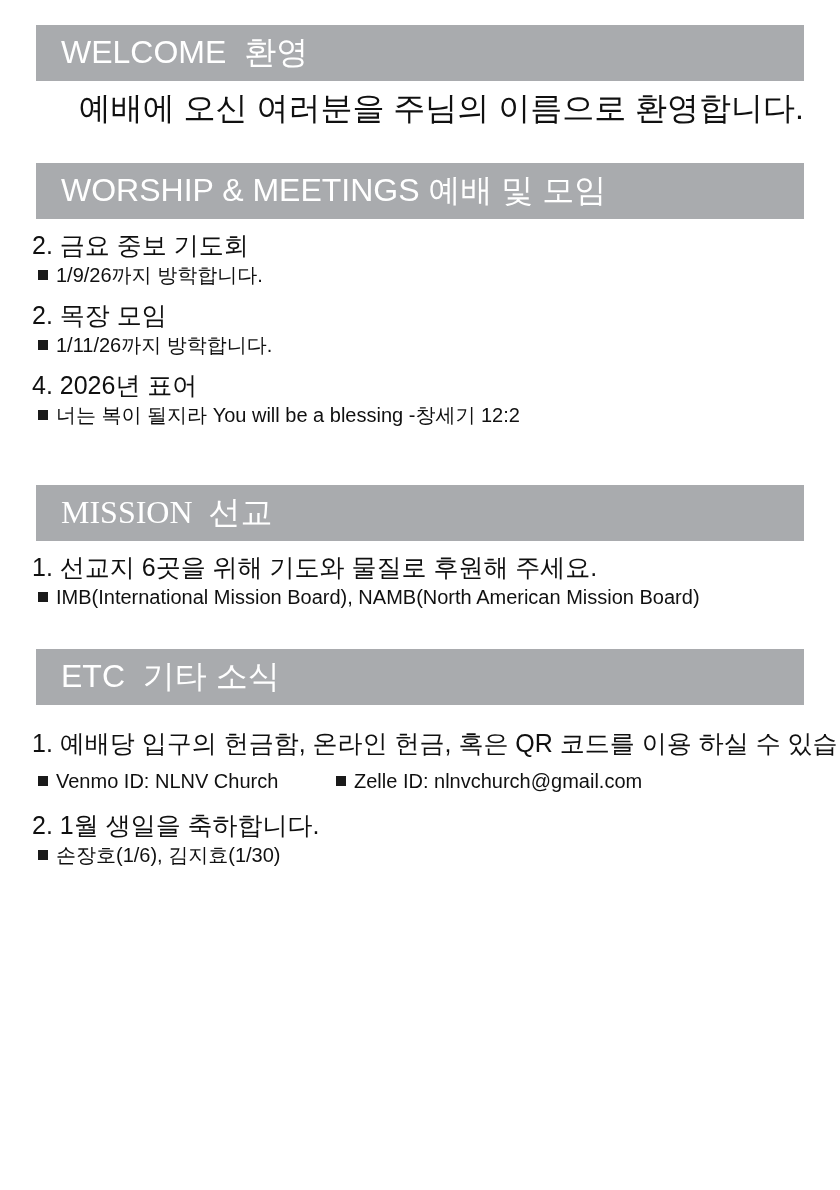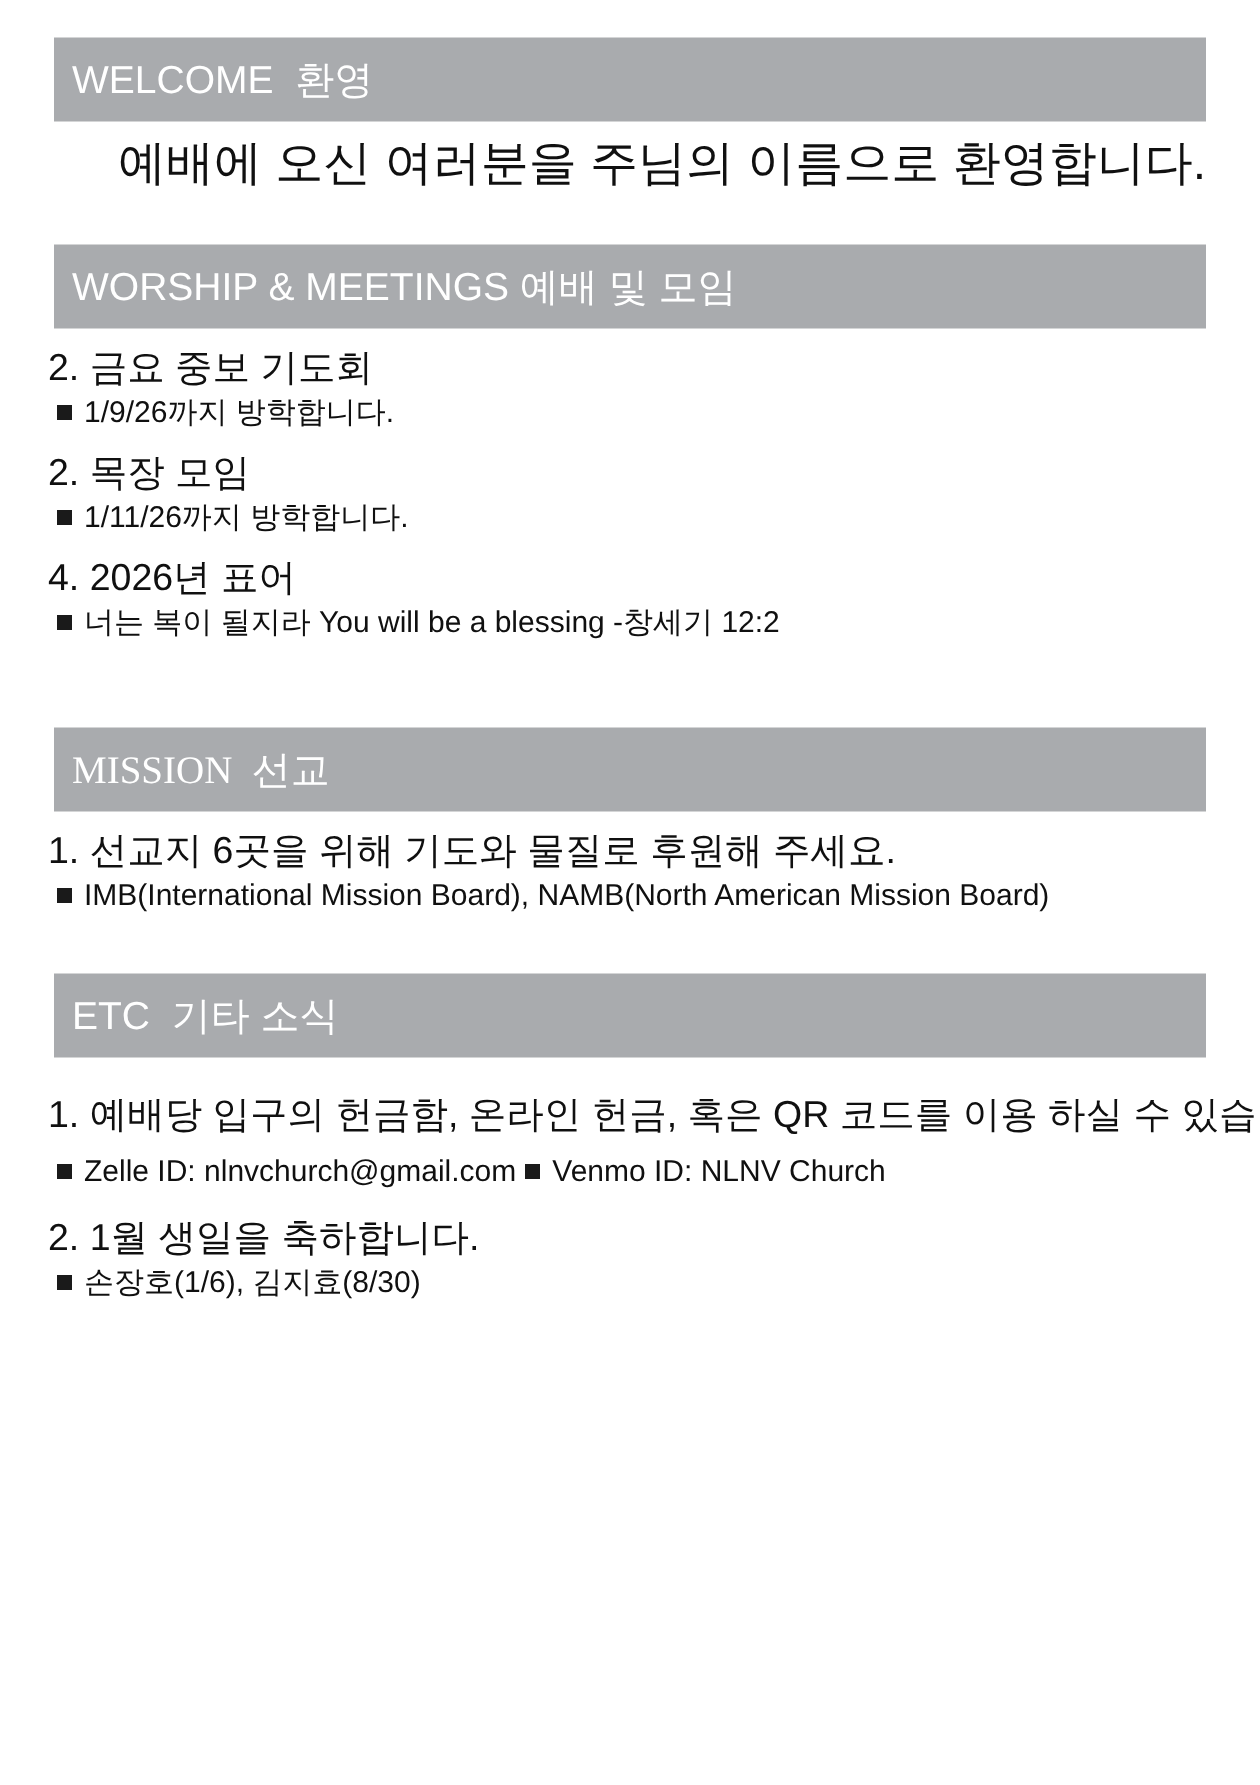--- a/index.html
+++ b/index.html
@@ -48,23 +48,23 @@
   }
 
   
   .section-bar {
     margin-left: 4px;
     height: 56px;
     background: #a9abae;
     color: #ffffff;
     display: flex;
     align-items: center;
-    padding-left: 12px;
+    padding-left: 25px;
     box-sizing: border-box;
-    font-size: 26px;
+    font-size: 32px;
     white-space: pre;
     margin-top: 38px;
   }
   .section-bar.first { margin-top: 25px; }
   .section-bar.mission-gap { margin-top: 56px; font-family: Liberation Serif, serif; }
 
   .welcome-paragraph {
     margin: 10px 0 0 0;
     font-size: 32px;
     line-height: 34px;
@@ -162,33 +162,33 @@
       </div>
     </div>
 
     <div class="section-bar">
       <span>ETC  기타 소식</span>
     </div>
 
     <div class="item gap-lg">
       <div class="item-title">1. 예배당 입구의 헌금함, 온라인 헌금, 혹은 QR 코드를 이용 하실 수 있습니다.</div>
       <div class="bullet-row">
+        <div class="bullet col-1">
+          <span class="sq"></span>
+          <span class="bullet-text">Venmo ID: NLNV Church</span>
+        </div>
         <div class="bullet">
           <span class="sq"></span>
           <span class="bullet-text">Zelle ID: nlnvchurch@gmail.com</span>
-        </div>
-        <div class="bullet col-1">
-          <span class="sq"></span>
-          <span class="bullet-text">Venmo ID: NLNV Church</span>
         </div>
       </div>
     </div>
 
     <div class="item gap-md">
       <div class="item-title">2. 1월 생일을 축하합니다.</div>
       <div class="bullet">
         <span class="sq"></span>
-        <span class="bullet-text">손장호(1/6), 김지효(8/30)</span>
+        <span class="bullet-text">손장호(1/6), 김지효(1/30)</span>
       </div>
     </div>
 
   </main>
 </div>
 
 </body></html>

